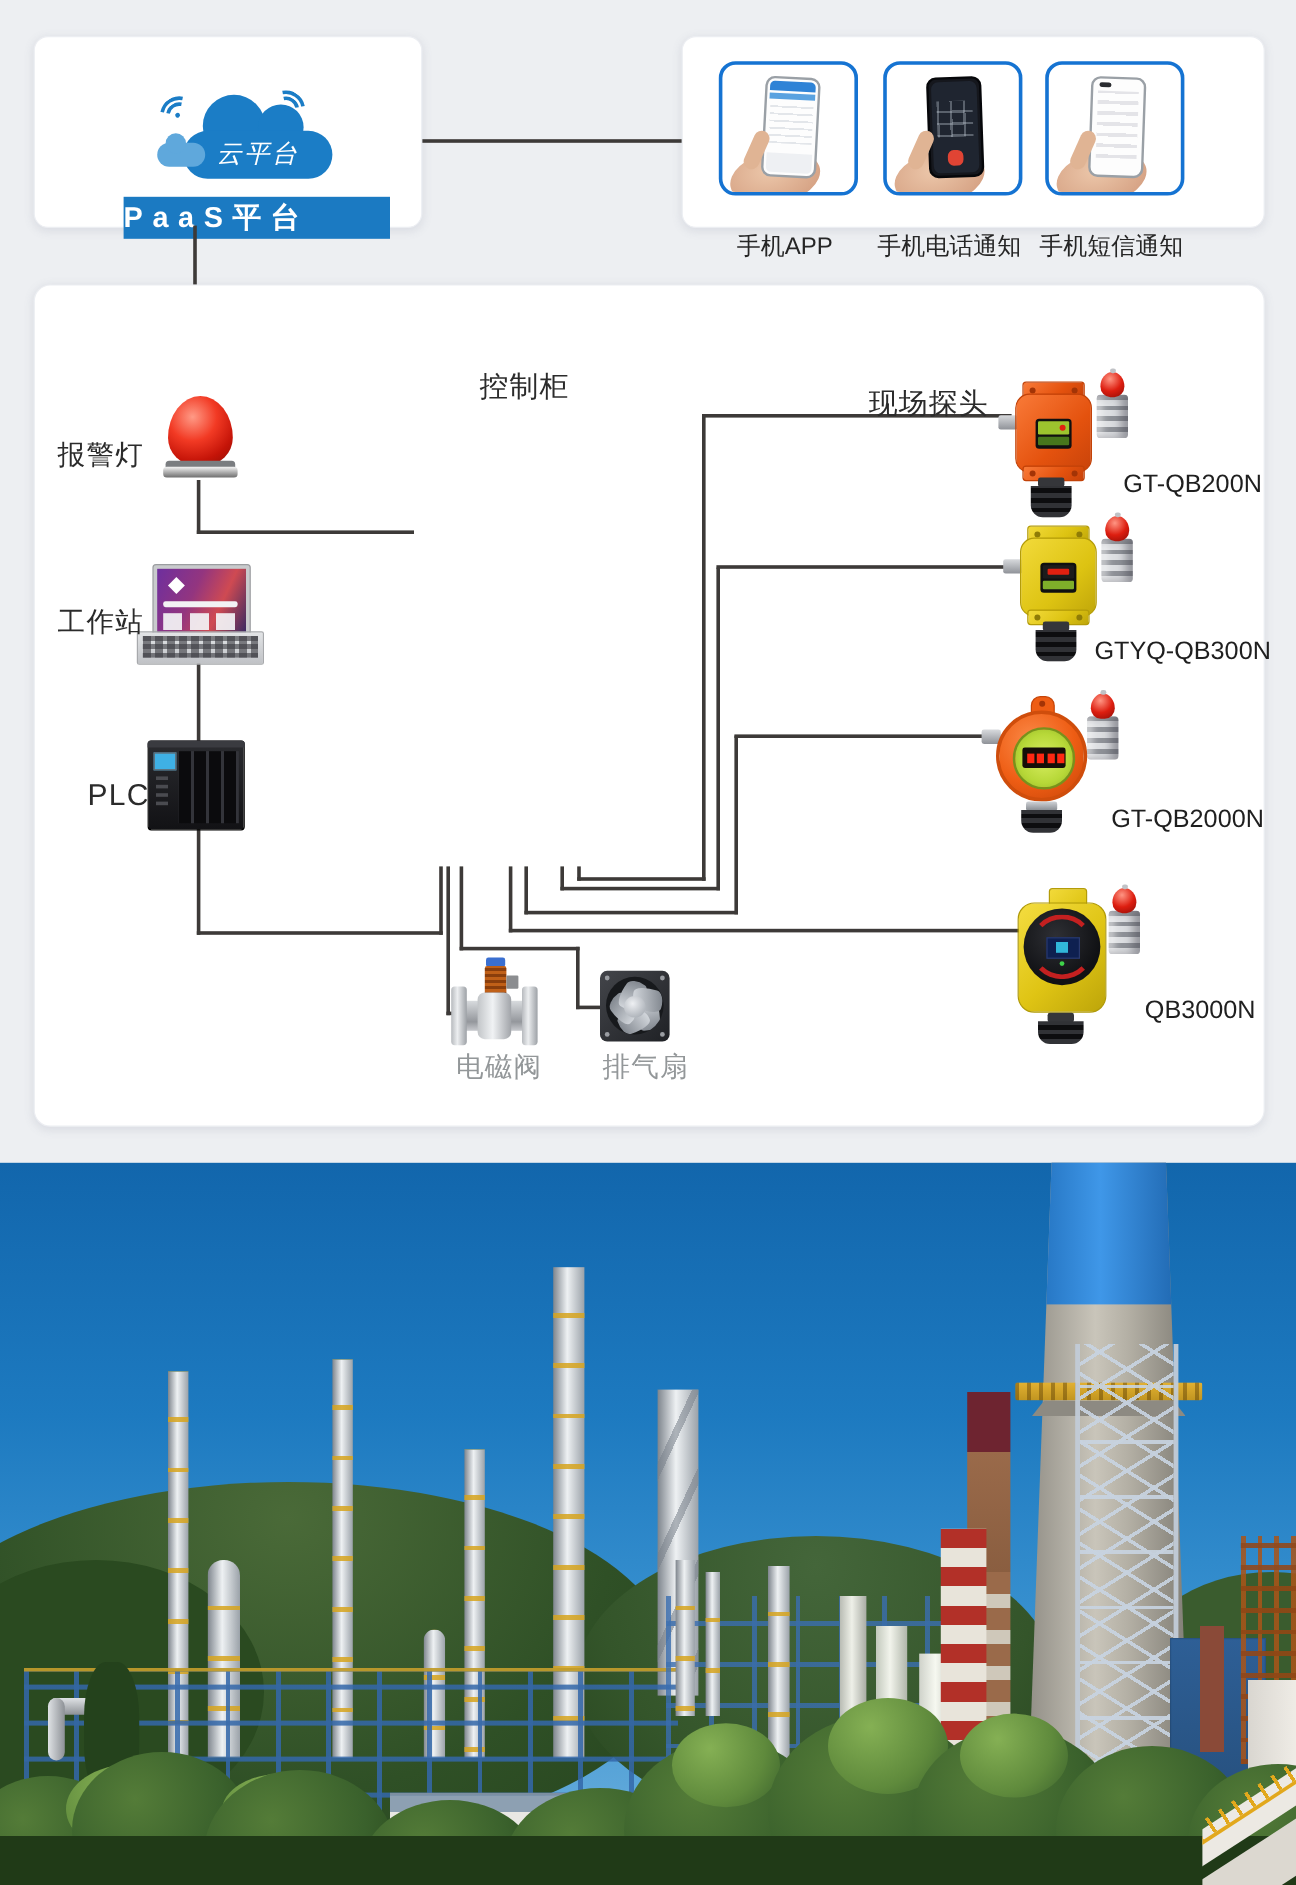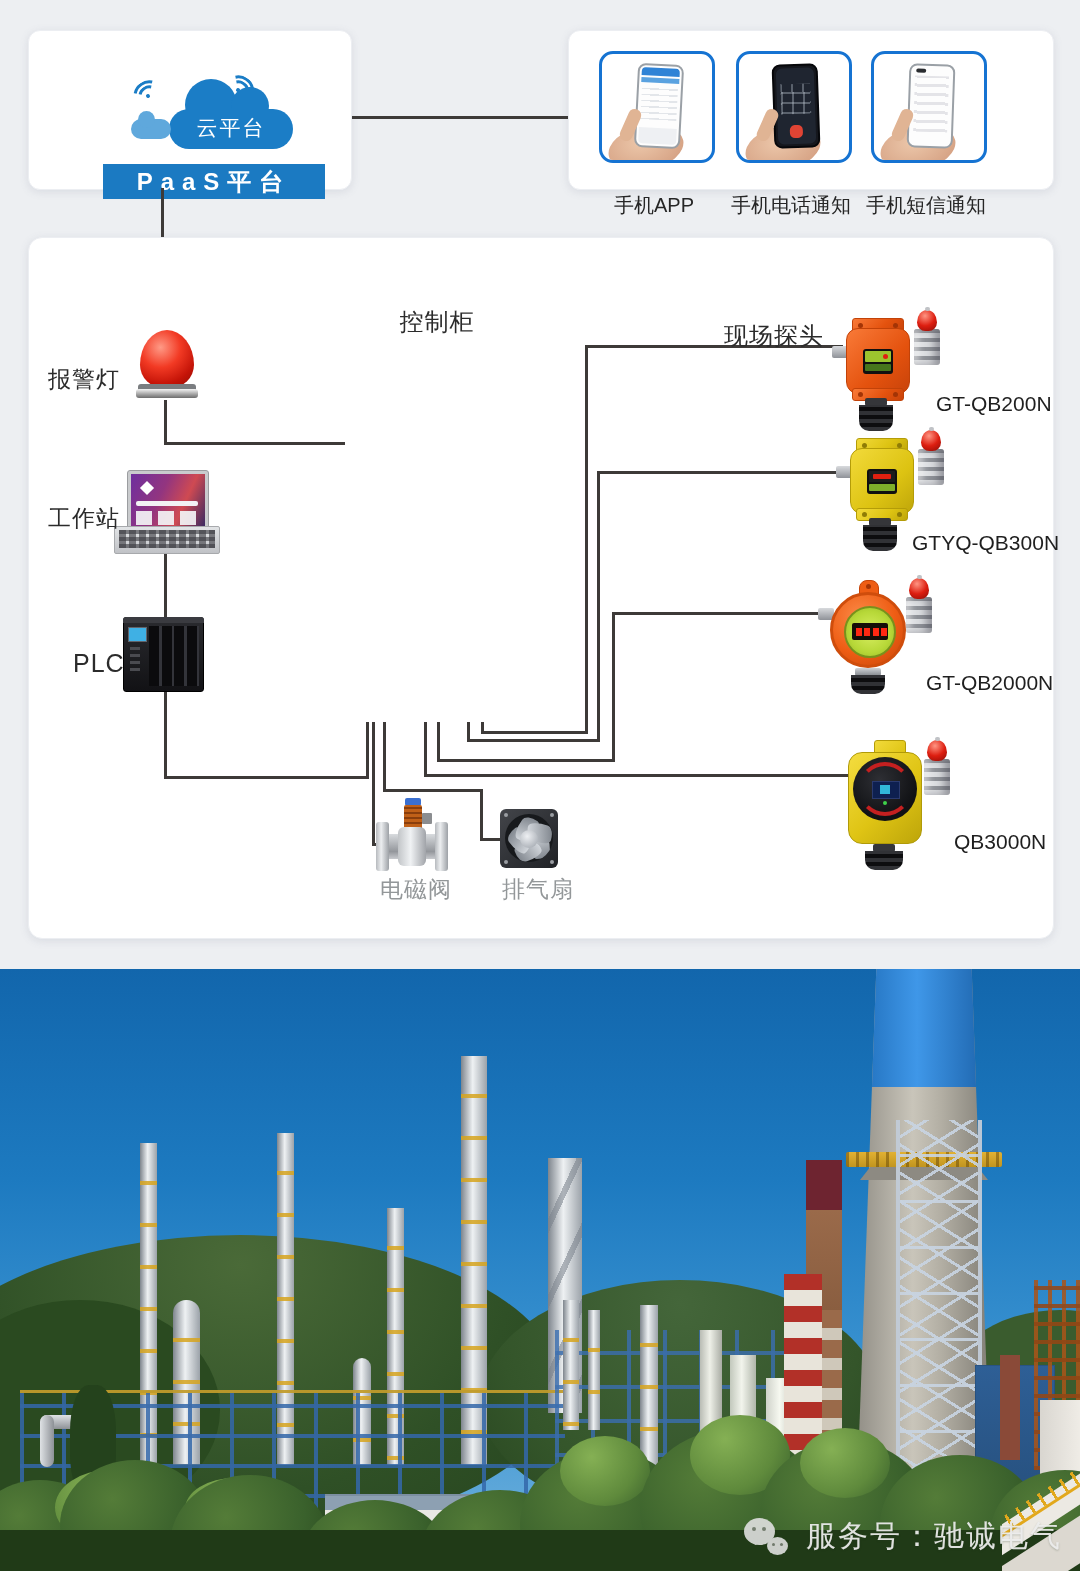--- a/index.html
+++ b/index.html
@@ -5,34 +5,34 @@
   html,body{margin:0;padding:0;background:#e9ebef;font-family:"Liberation Sans",sans-serif;}
   #page{position:relative;width:1080px;height:1571px;background:#edeff2;overflow:hidden;margin:0 auto;}
   .card{position:absolute;background:#fff;border-radius:12px;box-shadow:0 2px 8px rgba(110,120,140,.16);border:1px solid #eceef2;}
   .wire{position:absolute;background:#3d3a38;z-index:1;}
   .lbl{position:absolute;color:#2b2b2b;font-size:23px;letter-spacing:1px;z-index:5;}
   .lbl.gray{color:#939799;}
   .lbl.model{font-size:21px;color:#1f1f1f;letter-spacing:0;}
   .dev{position:absolute;z-index:4;}
 
   
-  .cloud{position:absolute;left:140px;top:48px;width:124px;height:70px;}
+  .cloud{position:absolute;left:124px;top:48px;width:124px;height:70px;font-style:italic;}
   .cloud .p1,.cloud .p2,.cloud .base{position:absolute;background:#1b7dc6;}
   .cloud .p1{left:16px;top:0;width:52px;height:52px;border-radius:50%;}
   .cloud .p2{left:62px;top:8px;width:38px;height:38px;border-radius:50%;}
   .cloud .base{left:0;bottom:0;width:124px;height:40px;border-radius:20px;}
   .cloud .txt{position:absolute;left:0;bottom:7px;width:124px;text-align:center;color:#fff;font-size:21px;letter-spacing:2px;z-index:2;}
   .cloud-small{position:absolute;left:102px;top:88px;width:40px;height:20px;background:#5fa8dc;border-radius:12px;}
   .cloud-small::before{content:'';position:absolute;left:7px;top:-8px;width:17px;height:17px;background:#5fa8dc;border-radius:50%;}
   .wifi{position:absolute;width:34px;height:34px;}
   .wifi i{position:absolute;border:3px solid transparent;border-top-color:#1b7dc6;border-radius:50%;}
   .wifi .w1{left:2px;top:2px;width:26px;height:26px;}
   .wifi .w2{left:7px;top:7px;width:16px;height:16px;}
   .wifi .dot{position:absolute;left:15px;top:15px;width:4px;height:4px;background:#1b7dc6;border-radius:50%;border:0;}
-  .paas{position:absolute;left:74px;top:133px;width:222px;height:35px;background:#1b7ac2;color:#fff;font-size:24px;font-weight:bold;letter-spacing:8px;text-align:center;line-height:35px;}
+  .paas{position:absolute;left:74px;top:133px;width:222px;height:35px;background:#1b7ac2;color:#fff;font-size:24px;font-weight:bold;letter-spacing:8px;line-height:35px;}
 
   
   .pbox{position:absolute;width:110px;height:106px;border:3px solid #1573d2;border-radius:14px;background:#fff;overflow:hidden;}
   .hand{position:absolute;left:6px;bottom:-10px;width:76px;height:44px;background:radial-gradient(ellipse at 45% 35%,#ecc7aa,#d7a486 75%);border-radius:50%;transform:rotate(-12deg);}
   .thumb{position:absolute;left:22px;bottom:18px;width:13px;height:34px;background:#e0b494;border-radius:7px;transform:rotate(24deg);z-index:3;}
   .ph{position:absolute;left:34px;top:10px;width:42px;height:80px;border-radius:8px;z-index:2;}
   .ph.white{background:#fdfdfd;border:2px solid #9aa0a6;}
   .ph.dark{background:#15171d;border:2px solid #06070a;}
   .ph .hdr{position:absolute;left:2px;top:2px;right:2px;height:8px;background:#2f83d6;border-radius:4px 4px 0 0;}
   .ph .sub{position:absolute;left:2px;top:12px;right:2px;height:5px;background:#5aa2e0;}
@@ -468,21 +468,14 @@
     <div class="treeblob" style="left:990px;top:501px;width:150px;height:130px"></div>
     <div style="left:0;top:561px;width:1080px;height:41px;background:#203a17"></div>
 
     <div style="left:1002px;top:476px;width:80px;height:126px;overflow:hidden">
       <div style="left:-28px;top:48px;width:160px;height:26px;background:#ece9e3;transform:rotate(-33deg)"></div>
       <div style="left:-28px;top:40px;width:160px;height:14px;background:repeating-linear-gradient(90deg,#e2a81c 0 3px,transparent 3px 13px);border-bottom:3px solid #e2a81c;transform:rotate(-33deg)"></div>
       <div style="left:-20px;top:86px;width:160px;height:40px;background:#dcd8d0;transform:rotate(-33deg)"></div>
     </div>
   </div>
 
-  <div class="footer">
-    <div class="wc">
-      <div class="big"></div>
-        <div class="small"></div>
-    </div>
-    <div class="ftext">服务号：驰诚电气</div>
-  </div>
 
 </div>
 
 </body></html>

